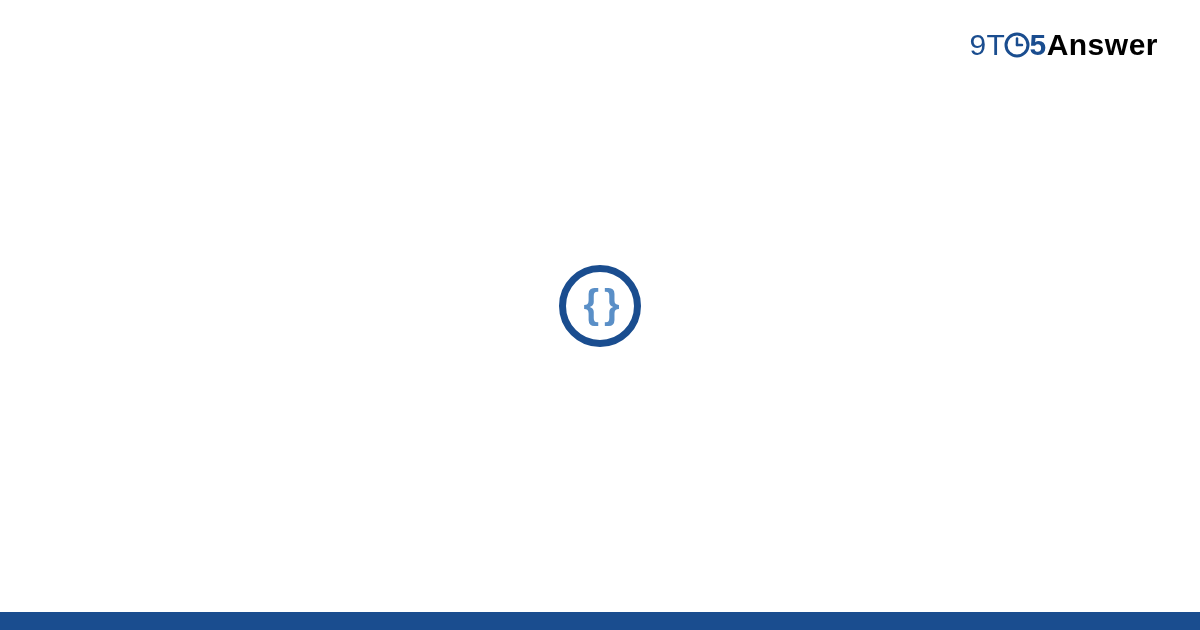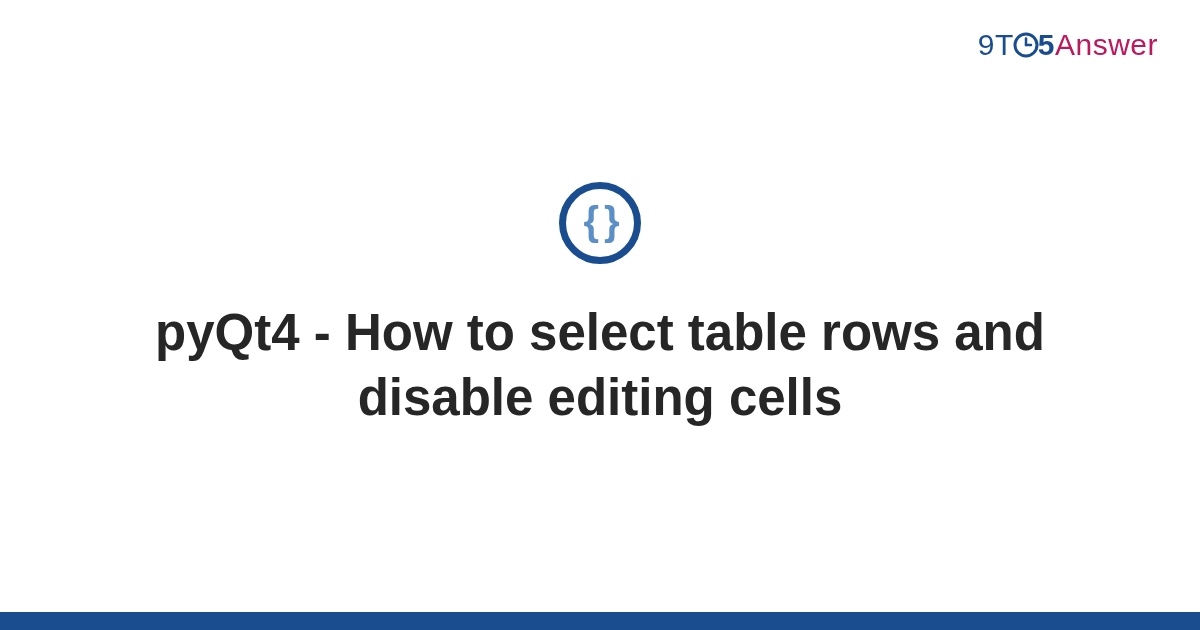--- a/index.html
+++ b/index.html
@@ -33,22 +33,22 @@
       align-items: center;
       justify-content: center;
       vertical-align: -3px;
       margin: 0 -1px;
     }
     .brand-logo .five {
       color: #1a4d8f;
       font-weight: 700;
     }
     .brand-logo .answer {
-      color: #be185d;
-      font-weight: 400;
+      color: #000000;
+      font-weight: 700;
     }
     .center-content {
       position: absolute;
       top: 0;
       left: 0;
       right: 0;
       bottom: 18px;
       display: flex;
       flex-direction: column;
       align-items: center;
@@ -101,16 +101,15 @@
         <line x1="13" y1="13" x2="13" y2="6.5" stroke="#1a4d8f" stroke-width="2.5" stroke-linecap="round"></line>
         <line x1="13" y1="13" x2="18" y2="13" stroke="#1a4d8f" stroke-width="2.5" stroke-linecap="round"></line>
       </svg>
     </span><span class="five">5</span><span class="answer">Answer</span>
 </div>
 
 <div class="center-content">
   <div class="badge">
     <span class="badge-text">{ }</span>
   </div>
-  <h1 class="title">pyQt4 - How to select table rows and disable editing cells</h1>
 </div>
 
 <div class="footer-bar"></div>
 
 </body></html>

